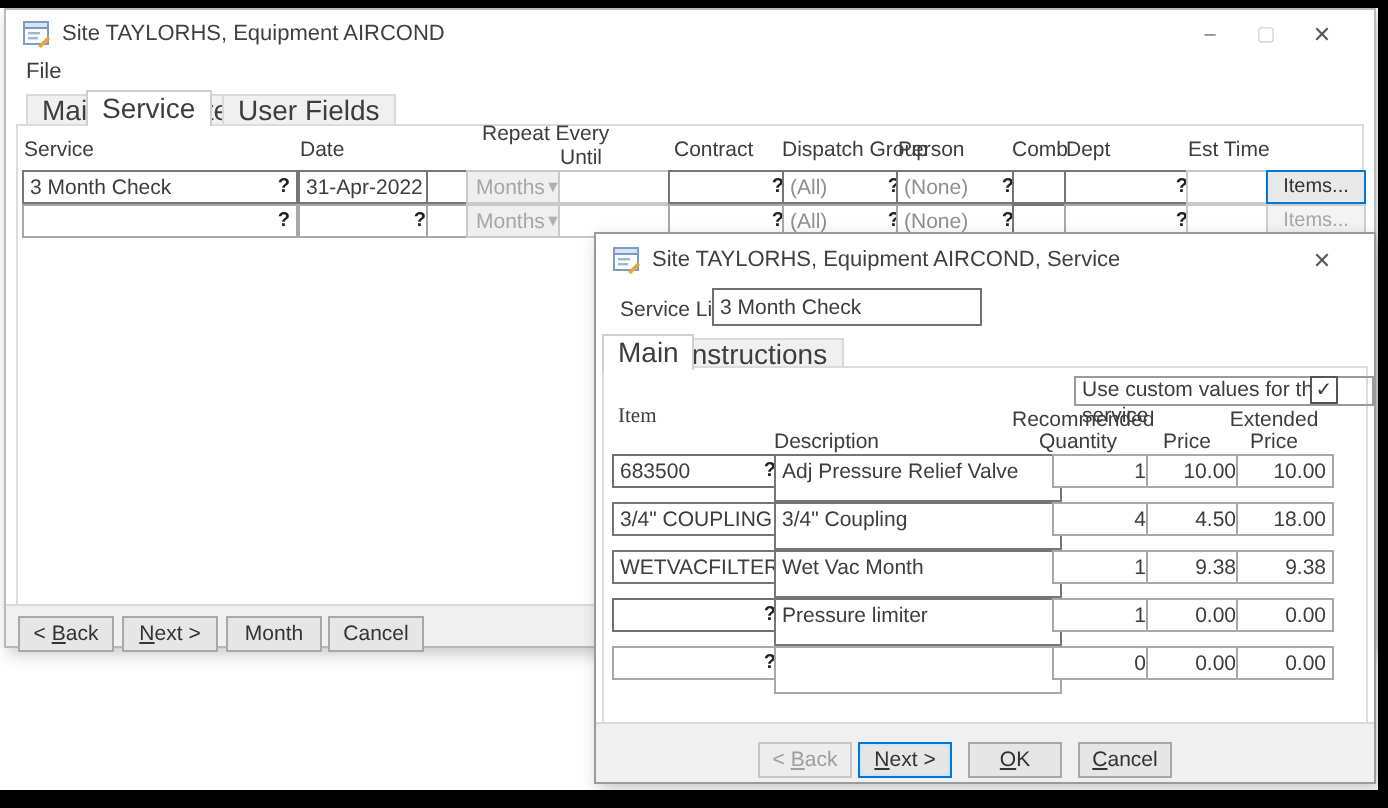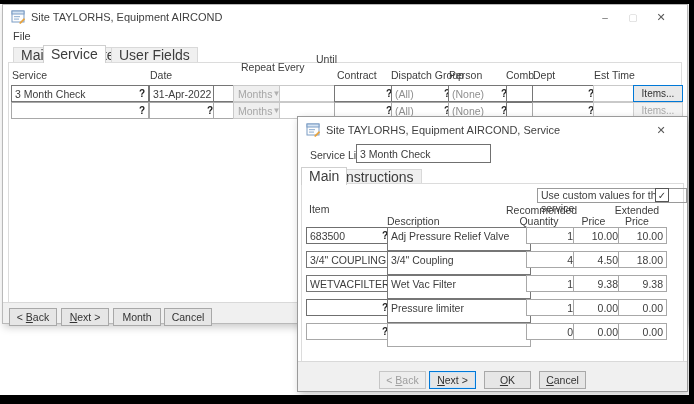--- a/index.html
+++ b/index.html
@@ -98,21 +98,21 @@
       <span class="tab active" style="left:40px;">Service</span>
       <span class="tab" style="left:74px;">Notes</span>
       <span class="tab" style="left:108px;">User Fields</span>
     </div>
 
     <div class="page" style="left:5px;top:57px;width:672px;height:239px;"></div>
 
     <span class="lbl" style="left:9px;top:64px;">Service</span>
     <span class="lbl" style="left:147px;top:64px;">Date</span>
     <span class="lbl" style="left:208px;top:56px;padding-left:30px;">Repeat Every</span>
-    <span class="lbl" style="left:277px;top:48px;margin-left:36px;">Until</span>
+    <span class="lbl" style="left:277px;top:68px;">Until</span>
     <span class="lbl" style="left:334px;top:64px;">Contract</span>
     <span class="lbl" style="left:388px;top:64px;">Dispatch Group</span>
     <span class="lbl" style="left:446px;top:64px;">Person</span>
     <span class="lbl" style="left:503px;top:64px;">Comb</span>
     <span class="lbl" style="left:530px;top:64px;">Dept</span>
     <span class="lbl" style="left:591px;top:64px;">Est Time</span>
 
     <div class="fld" style="left:8px;top:80px;width:130px;">
       <span>3 Month Check</span>
       <span class="q"><span>?</span></span>
@@ -233,21 +233,21 @@
       <span class="tab active" style="left:3px;">Main</span>
       <span class="tab" style="left:36px;">Instructions</span>
     </div>
     <div class="page" style="left:3px;top:66px;width:381px;height:177px;"></div>
 
     <span class="cb-label" style="left:239px;top:71px;">Use custom values for this service</span>
     <span class="cb" style="left:357px;top:71px;">
       <span>✓</span>
     </span>
 
-    <span class="lbl" style="left:11px;top:86px;">Item</span>
+    <span class="lbl" style="left:11px;top:86px;font-family:Liberation Serif, serif;">Item</span>
     <span class="lbl" style="left:89px;top:98px;">Description</span>
     <span class="lbl hdr-c" style="left:208px;top:87px;width:66px;">Recommended</span>
     <span class="lbl hdr-c" style="left:208px;top:98px;width:66px;">Quantity</span>
     <span class="lbl hdr-c" style="left:275px;top:98px;width:41px;">Price</span>
     <span class="lbl hdr-c" style="left:314px;top:87px;width:50px;">Extended</span>
     <span class="lbl hdr-c" style="left:314px;top:98px;width:50px;">Price</span>
 
     <div class="fld" style="left:8px;top:110px;width:78px;border-color:#6f6f6f;">
       <span>683500</span>
       <span class="q"><span>?</span></span>
@@ -280,21 +280,21 @@
       </div>
     <div class="fld num lite" style="left:320px;top:134px;width:41px;">
         <span>18.00</span>
       </div>
 
     <div class="fld" style="left:8px;top:158px;width:78px;">
       <span>WETVACFILTER</span>
       <span class="q"></span>
     </div>
     <div class="fld desc" style="left:89px;top:158px;width:136px;">
-        <span>Wet Vac Filter</span>
+        <span>Wet Vac Month</span>
       </div>
     <div class="fld num lite" style="left:228px;top:158px;width:43px;">
         <span>1</span>
       </div>
     <div class="fld num lite" style="left:275px;top:158px;width:41px;">
         <span>9.38</span>
       </div>
     <div class="fld num lite" style="left:320px;top:158px;width:41px;">
         <span>9.38</span>
       </div>

